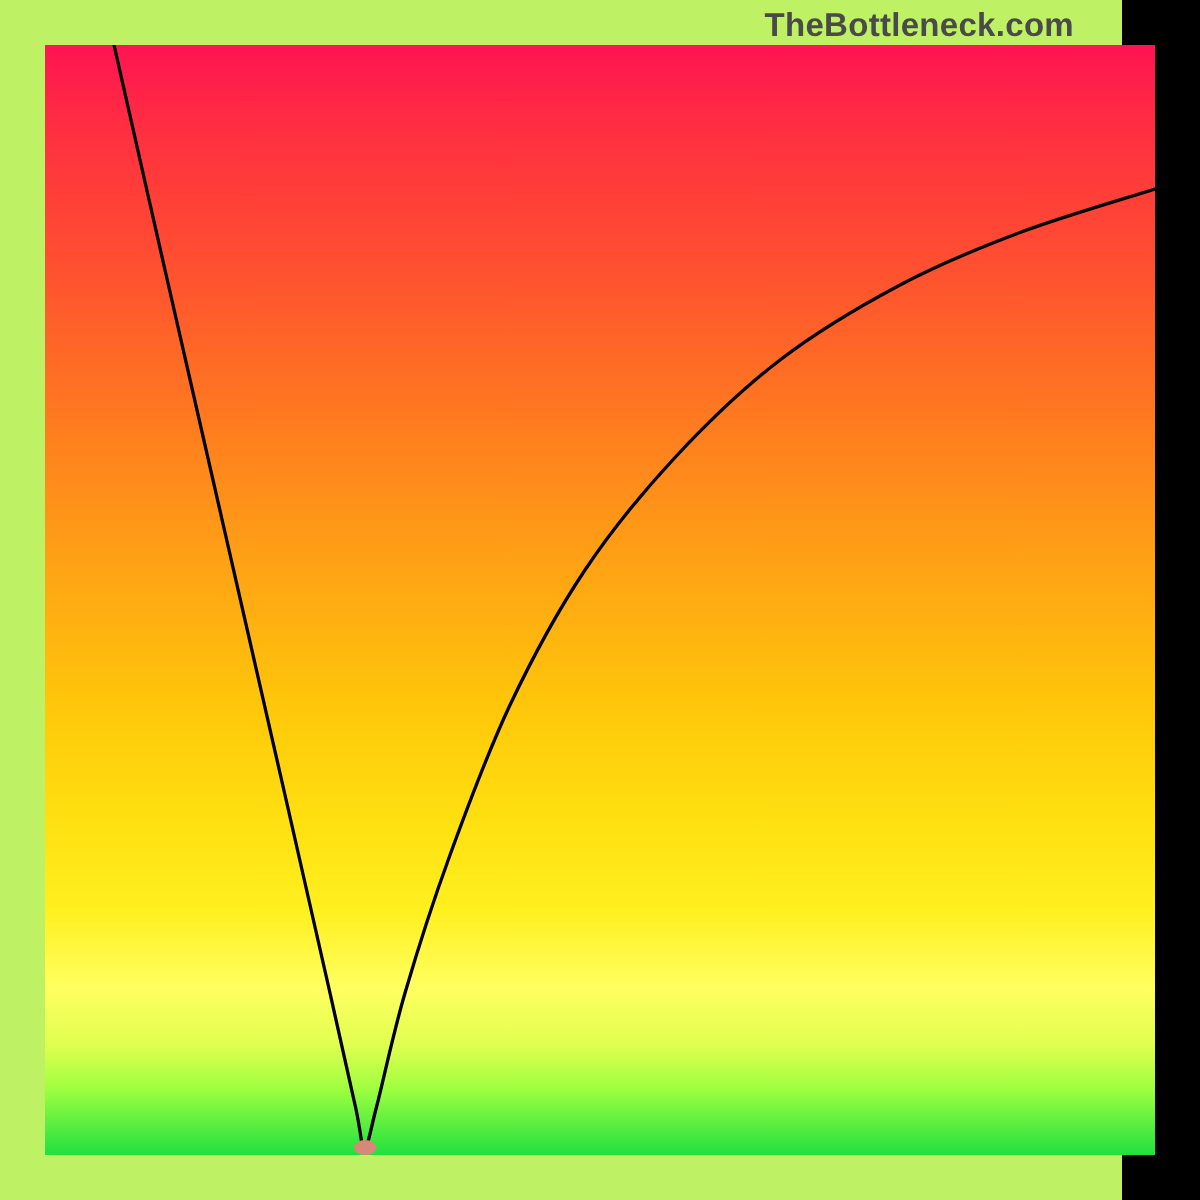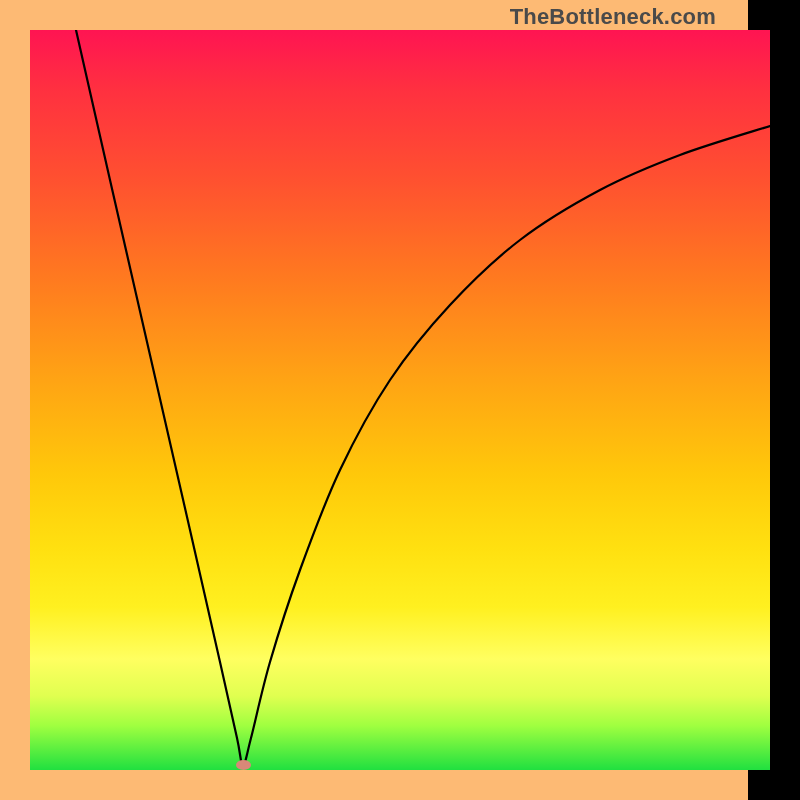--- a/index.html
+++ b/index.html
@@ -7,21 +7,21 @@
     padding: 0;
     width: 800px;
     height: 800px;
     background: #000;
     overflow: hidden;
     font-family: Arial, Helvetica, sans-serif;
   }
   .outer {
     width: 748px;
     height: 800px;
-    background: #fdba74;
+    background: #bef264;
     position: relative;
   }
   .plot-area {
     position: absolute;
     left: 30px;
     top: 30px;
     width: 740px;
     height: 740px;
     background: linear-gradient(to bottom,
       #ff1452 0%,

